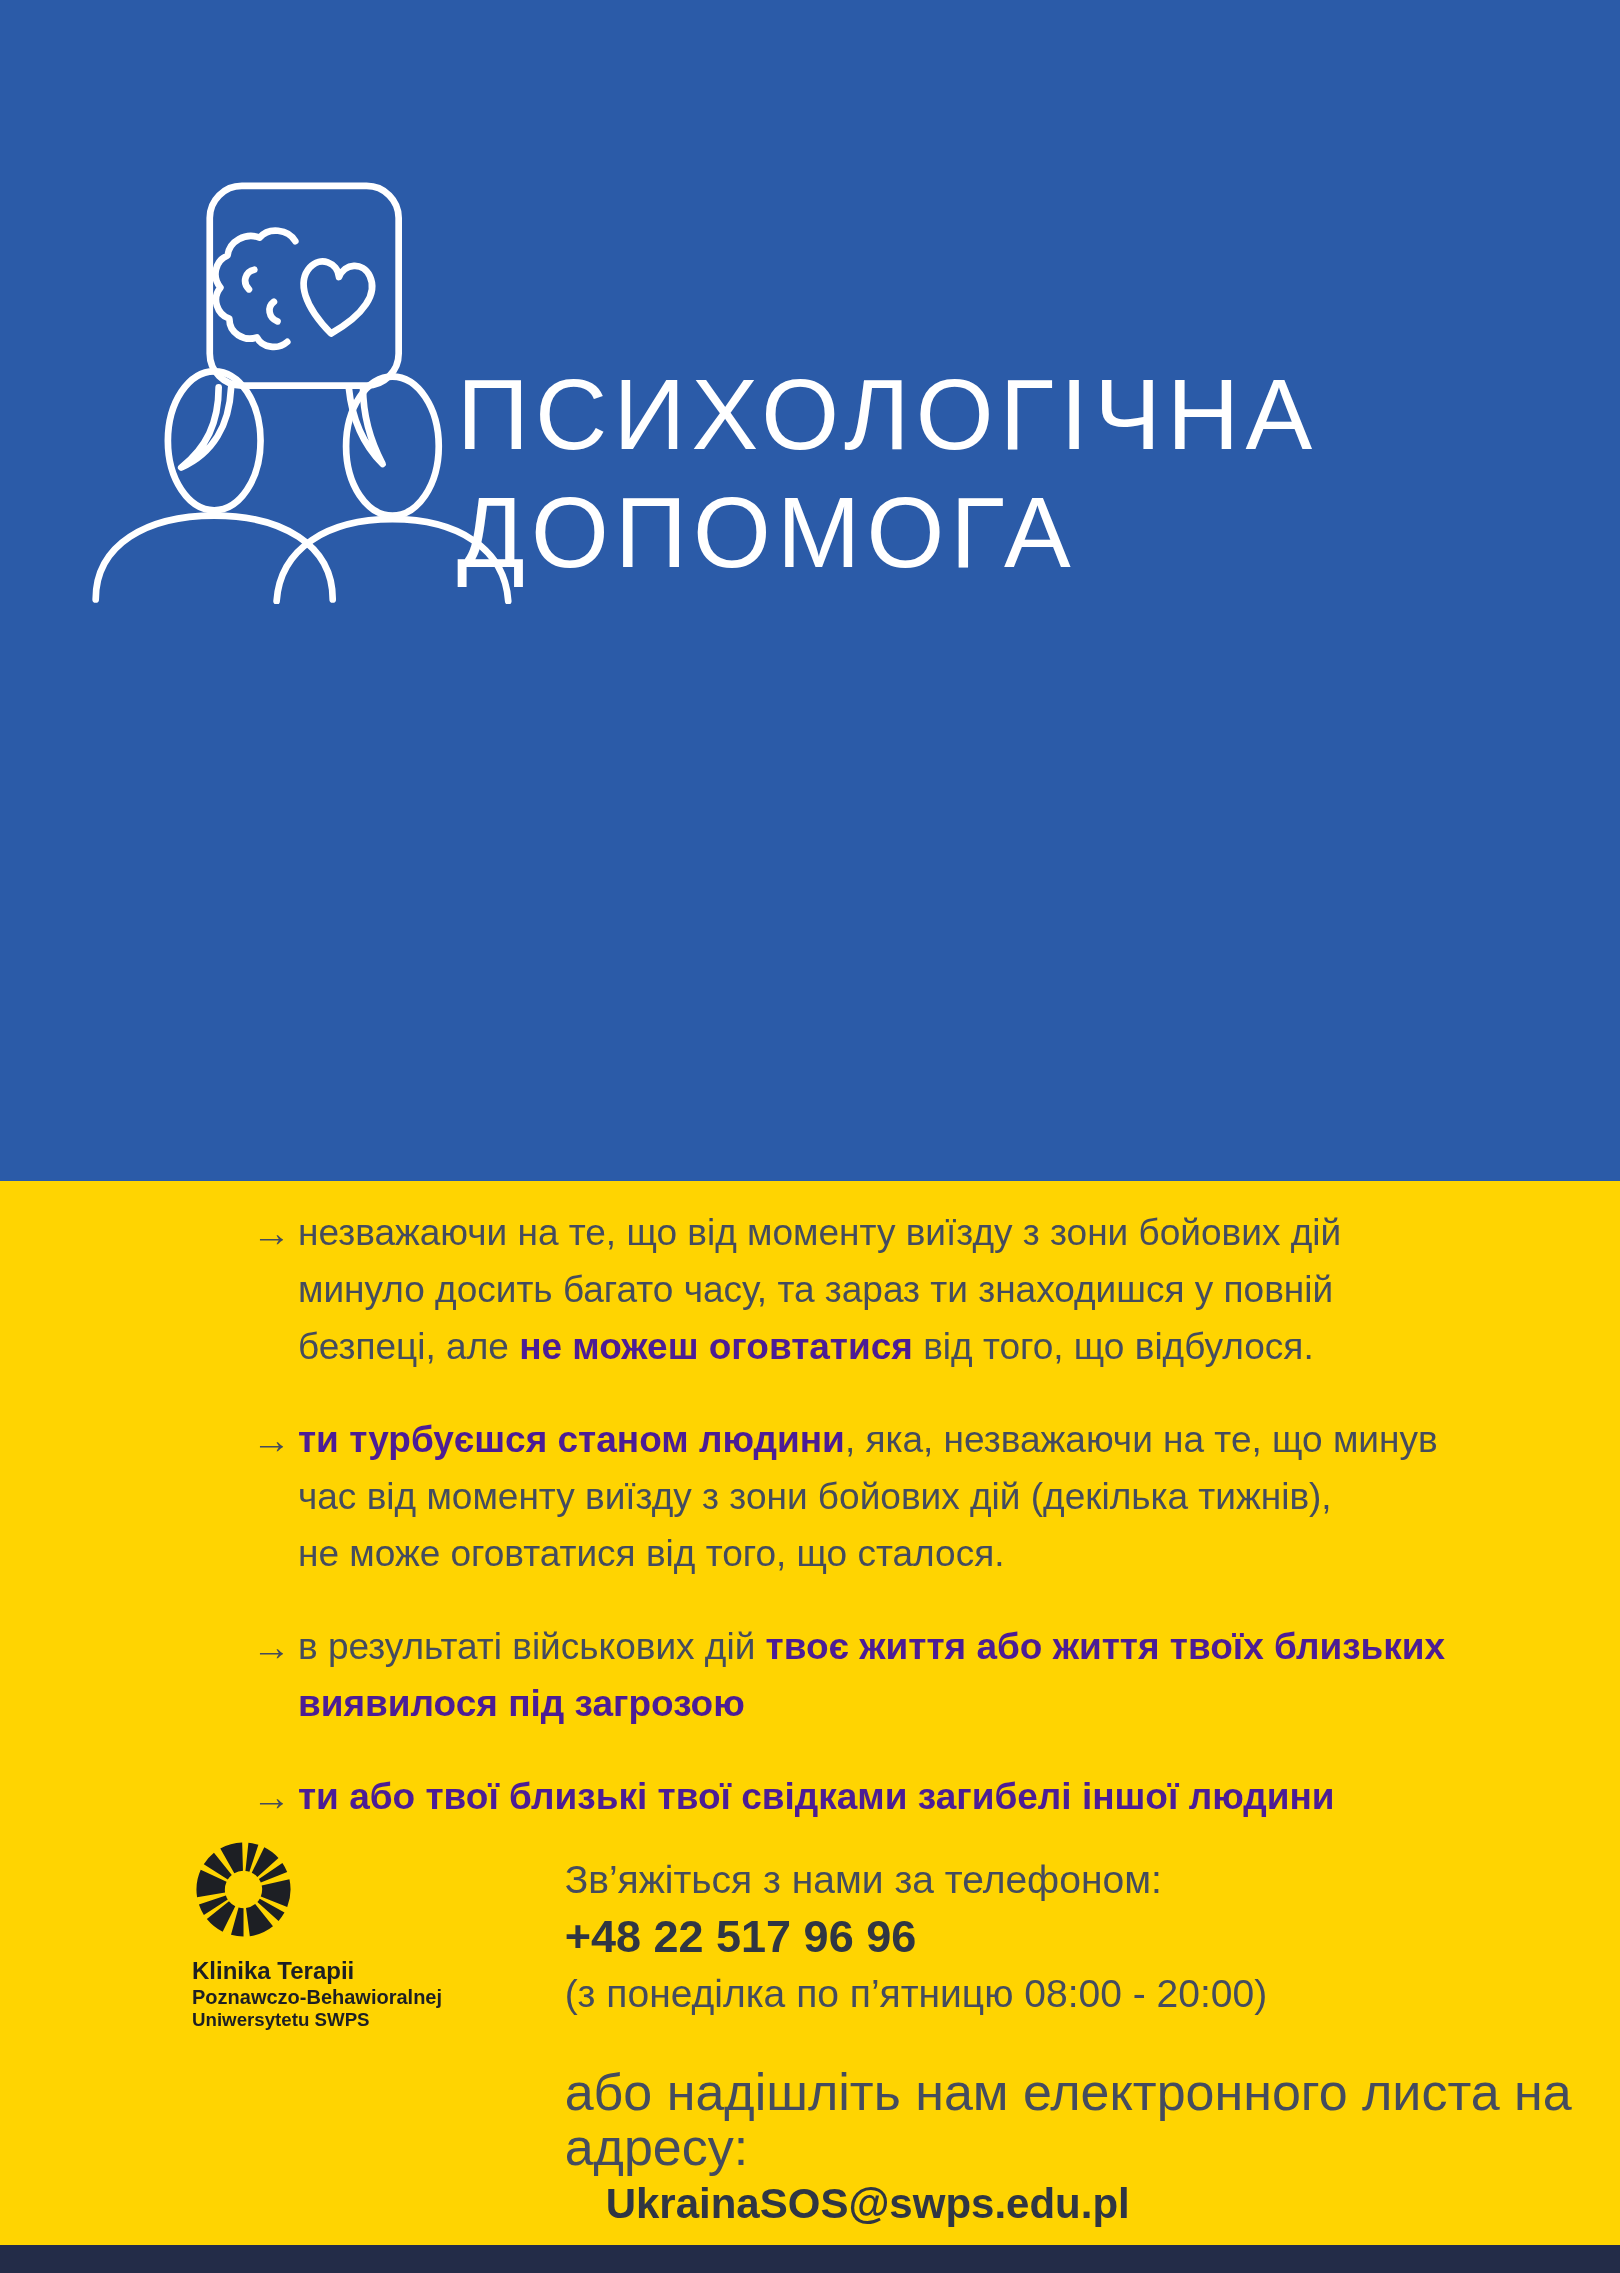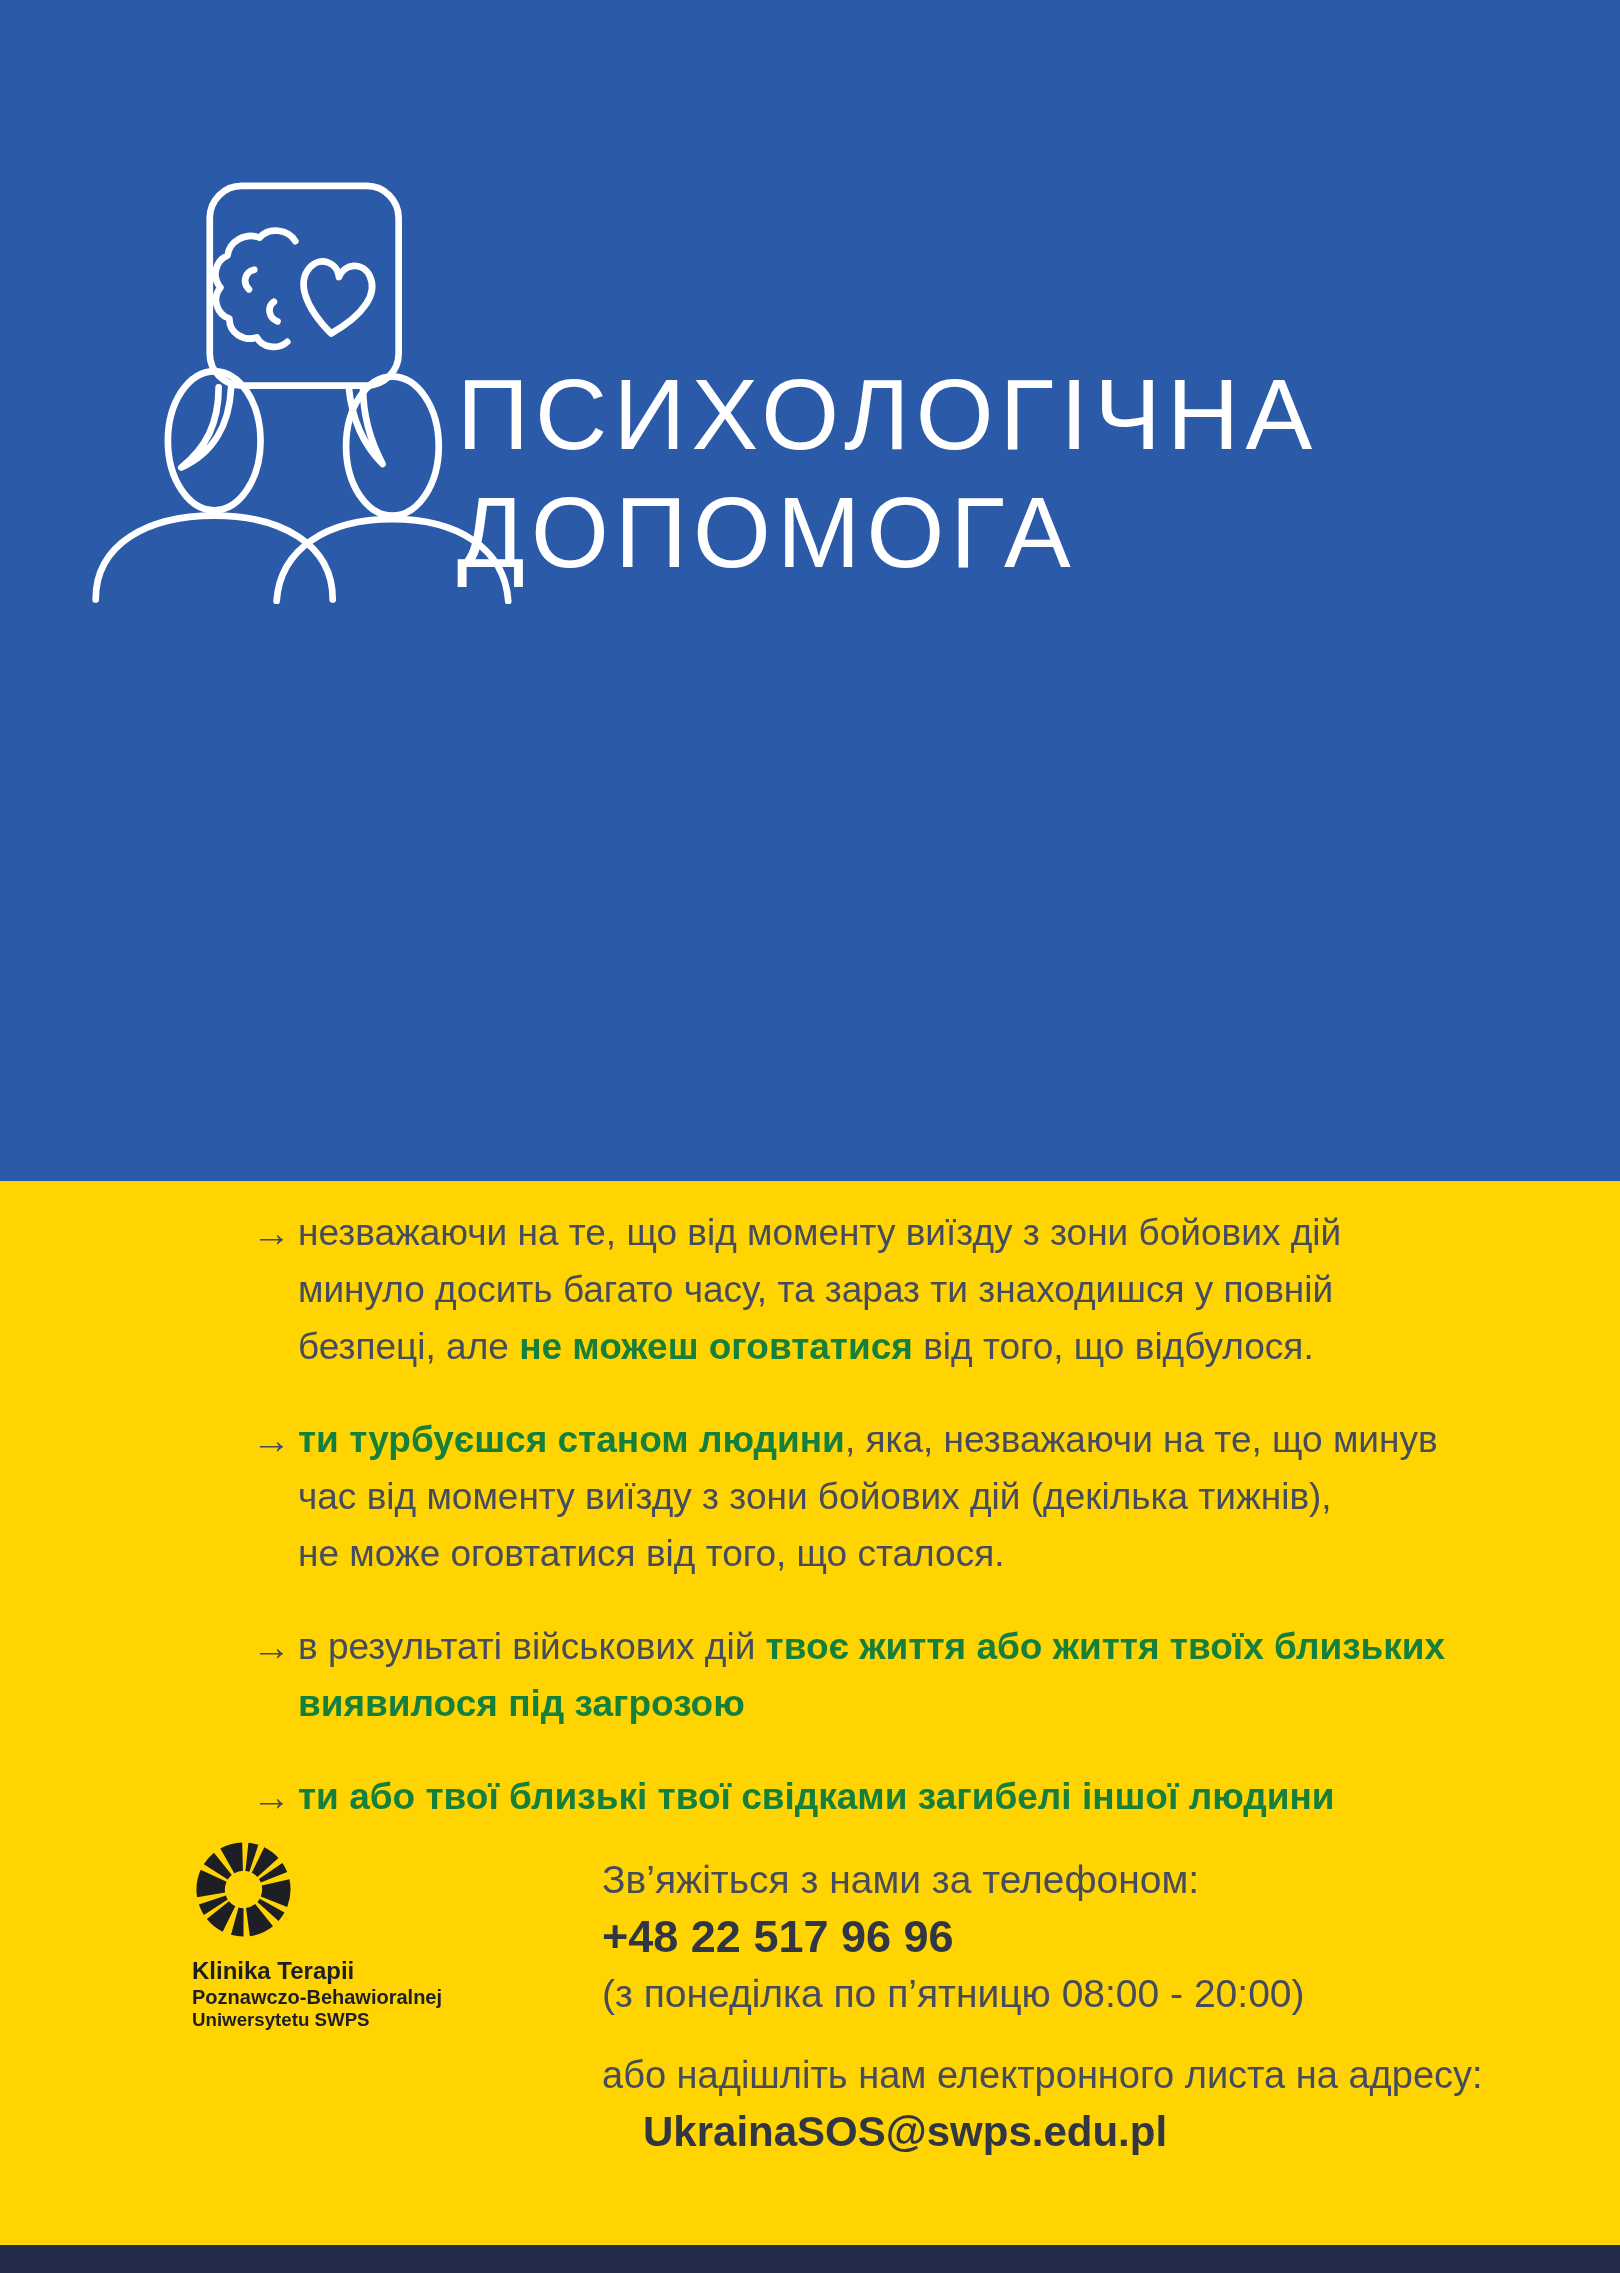--- a/index.html
+++ b/index.html
@@ -21,34 +21,34 @@
     font-stretch:condensed;white-space:nowrap;
   }
   
   .yellow-section{position:absolute;left:0;top:1181px;width:1621px;height:1092px;background:#ffd401;}
   .bullets{position:absolute;left:252px;top:23px;width:1319px;color:#454c5e;}
   .bullet{display:flex;margin-bottom:36px;}
   .bullet-marker{
     flex:0 0 46px;font-size:39px;line-height:57px;color:#454c5e;font-weight:300;
   }
   .bullet-text{font-size:37px;line-height:57px;white-space:nowrap;}
-  .bullet-text b{color:#15803d;font-weight:bold;}
+  .bullet-text b{color:#4c1d95;font-weight:bold;}
   
   .contact-row{position:absolute;left:0;top:627px;width:1621px;display:flex;align-items:flex-start;}
   .logo-block{margin-left:192px;width:303px;text-align:left;color:#1d1f24;}
   .sunburst{margin-top:30px;}
   .logo-text{margin-top:12.5px;font-weight:bold;line-height:1.2;}
   .logo-line-a{font-size:24px;}
   .logo-line-b{font-size:20px;}
   .logo-line-c{font-size:18.7px;}
   .contact-block{margin-left:107px;color:#454c5e;}
   .contact-intro{font-size:39px;line-height:55px;font-weight:400;margin-top:44px;}
   .contact-phone{font-size:45px;line-height:59px;font-weight:bold;color:#30364ا3;color:#303643;}
   .contact-hours{font-size:39px;line-height:55px;}
-  .contact-email-intro{margin-top:27px;font-size:38px;line-height:55px;}
+  .contact-email-intro{margin-top:44px;font-size:52px;line-height:55px;}
   .contact-email{font-size:42px;line-height:57px;font-weight:bold;color:#303643;margin-left:41px;}
   
   .footer-bar{position:absolute;left:0;bottom:0;width:1621px;height:28.5px;background:#232c48;}
 </style>
 </head>
 <body>
 
 <div class="poster">
 
   <div class="blue-section">

